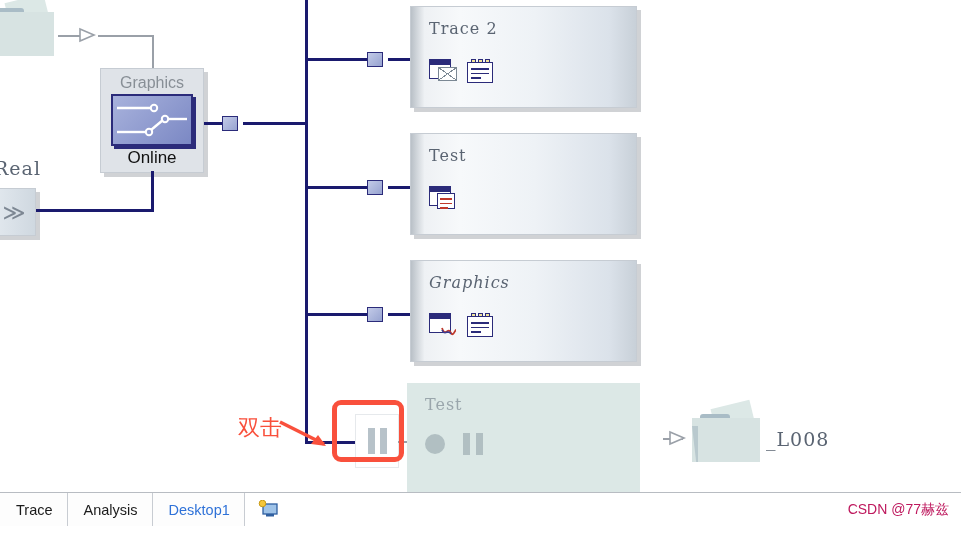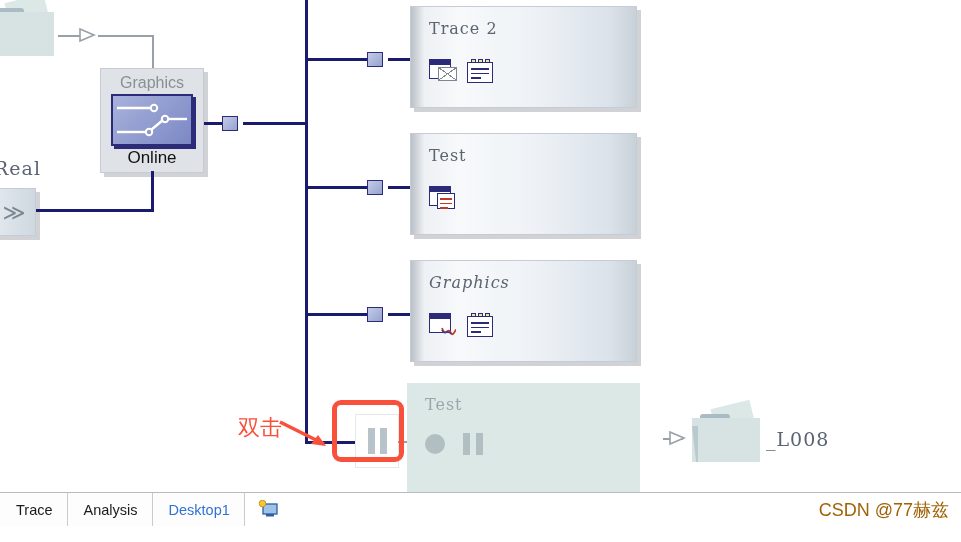--- a/index.html
+++ b/index.html
@@ -128,21 +128,21 @@
     padding:0 14px 0 16px;font-size:14.5px;color:#1b1b1b;
     background:#fdfdfd;
     border-right:1px solid #c8ccd2;
     font-family:"Liberation Sans",sans-serif;
     height:100%;
   }
   .tabitem.active{color:#2f72d8;}
   .tab-icon{display:flex;align-items:center;padding:0 12px;}
   #watermark{
     position:absolute;right:12px;top:50%;transform:translateY(-50%);
-    color:#a16207;font-size:18px;font-family:"Liberation Sans",sans-serif;
+    color:#be185d;font-size:14px;font-family:"Liberation Sans",sans-serif;
     white-space:nowrap;
   }
 </style>
 </head>
 <body>
 
 <div id="canvas">
 
   <div class="folder" style="left:-14px;top:-2px;">
     <div class="paper"></div>

